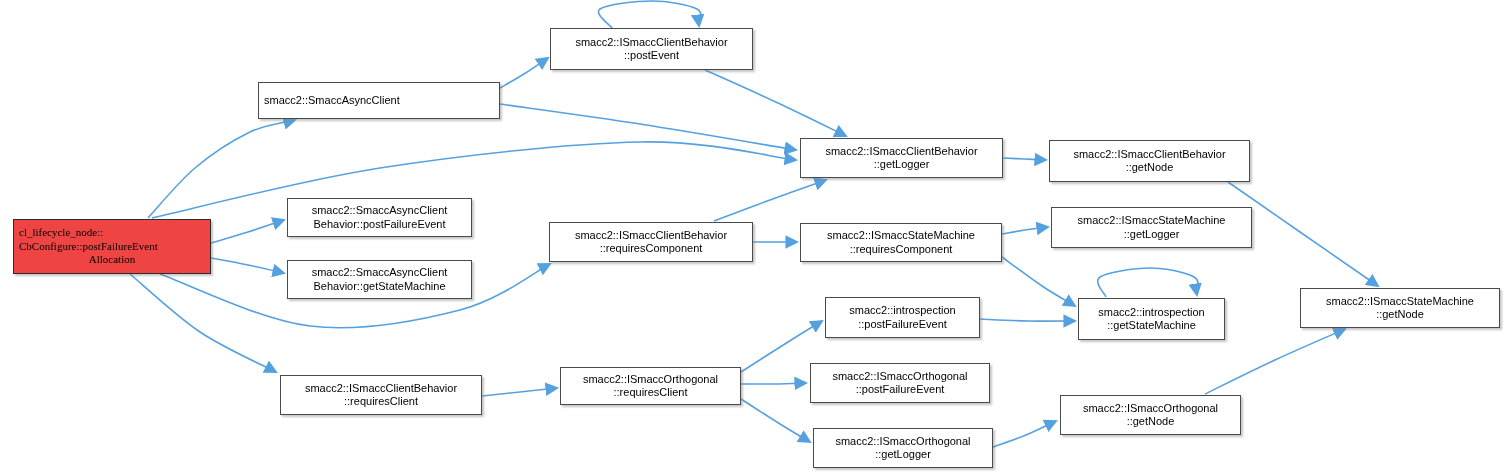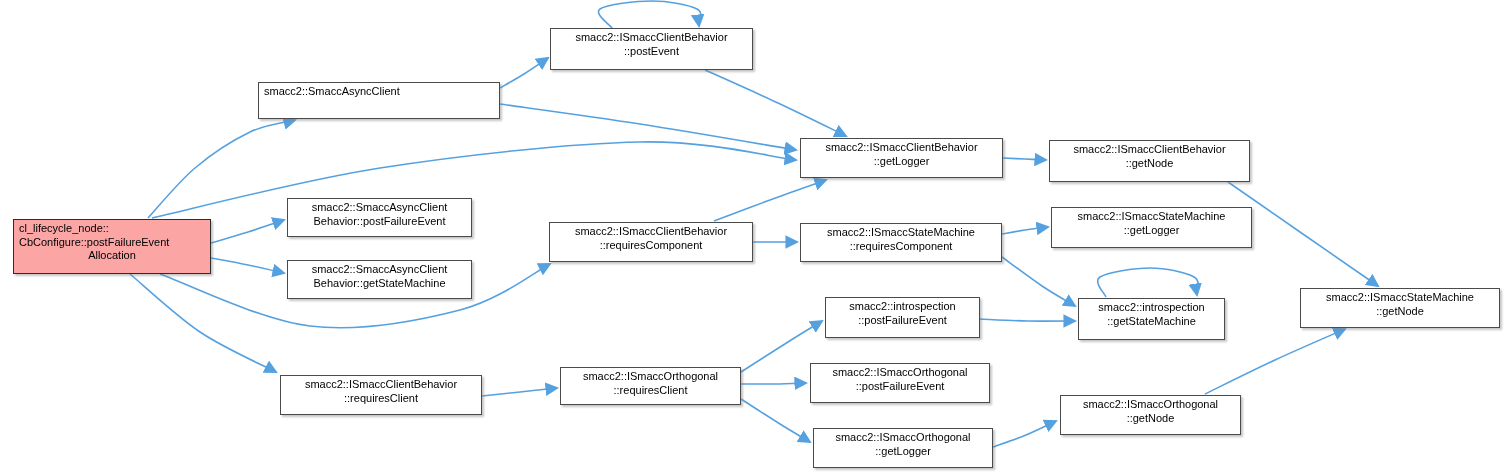--- a/index.html
+++ b/index.html
@@ -1,23 +1,23 @@
 <!DOCTYPE html>
 <html><head>
 <meta charset="utf-8">
 <style>
   html,body{margin:0;padding:0;background:#ffffff;}
   #stage{position:relative;width:1505px;height:475px;background:#ffffff;overflow:hidden;
          font-family:"Liberation Sans",sans-serif;}
   #edges{position:absolute;left:0;top:0;width:1505px;height:475px;}
   .node{position:absolute;box-sizing:border-box;background:#ffffff;border:1px solid #4a4a4a;
         color:#000;font-size:11px;line-height:13.5px;display:flex;flex-direction:column;
-        padding:2px 5px;box-shadow:2px 2px 2px rgba(128,128,128,0.45);
+        justify-content:center;padding:2px 5px;box-shadow:2px 2px 2px rgba(128,128,128,0.45);
         cursor:pointer;}
-  .node.hl{background:#fca5a5;border-color:#2d2d2d;cursor:default;}
+  .node.hl{background:#ef4444;border-color:#2d2d2d;cursor:default;font-family:Liberation Serif, serif;}
   .node .line{white-space:nowrap;}
   .a-center{text-align:center;}
   .a-left{text-align:left;}
   path.edge{fill:none;stroke-width:1.6px;}
 </style>
 </head>
 <body>
 
 <div id="stage">
   <svg id="edges" width="1505" height="475" viewBox="0 0 1505 475">

